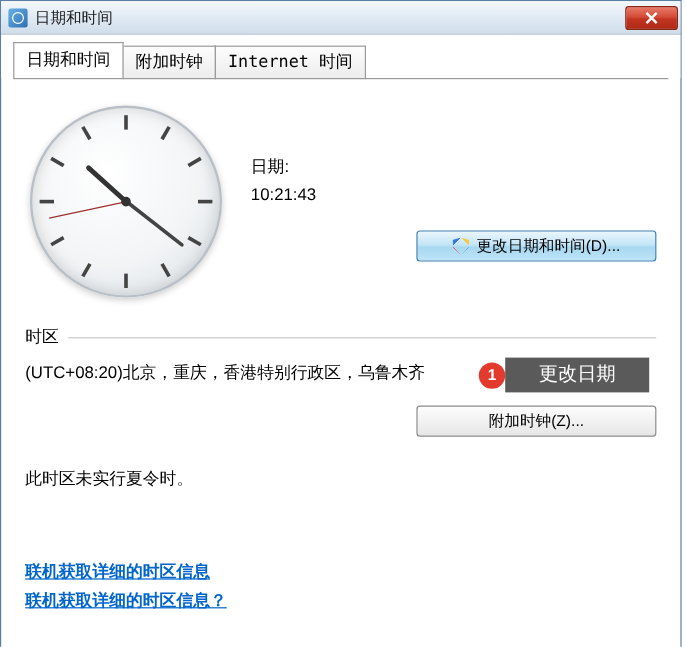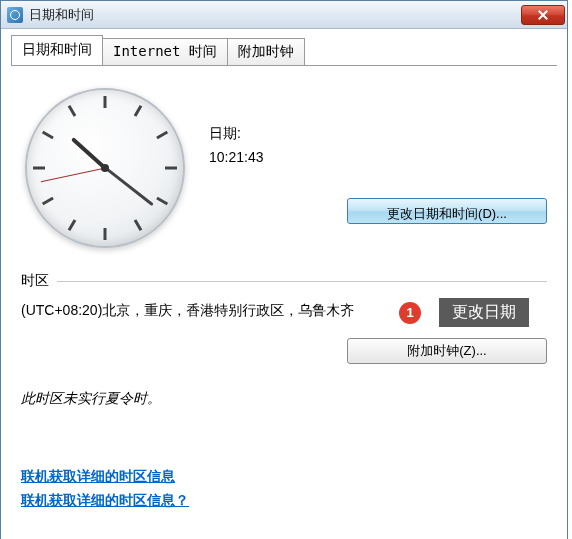--- a/index.html
+++ b/index.html
@@ -120,21 +120,20 @@
     border: 1px solid #8a8a8a;
     border-radius: 3px;
     font-size:13px;
     cursor: pointer;
     padding: 0 12px;
     gap:6px;
   }
   .btn.highlight {
     background: linear-gradient(to bottom,#eaf6fd,#c4e5f6 45%,#a8d8f0 55%,#bde4f8);
     border-color:#3c7fb1;
-    flex-direction:column;
   }
   .shield-icon {
     width:14px;height:14px;
     background:
       linear-gradient(135deg,#3a7bd5 50%, transparent 50%),
       linear-gradient(-135deg,#f7c948 50%, transparent 50%),
       linear-gradient(45deg,#e74c3c 50%, transparent 50%),
       linear-gradient(-45deg,#3a7bd5 50%, transparent 50%);
     background-size:7px 7px;
     background-position:0 0, 7px 0, 0 7px, 7px 7px;
@@ -145,58 +144,58 @@
 
   .section-sep {
     display:flex; align-items:center; margin: 14px 0 12px 0; gap:8px;
   }
   .section-sep .sep-label{ font-size:14px; white-space:nowrap;}
   .section-sep .sep-line{ flex:1; height:1px; background:#c8c8c8;}
 
   .tz-text { font-size:14px; margin-bottom: 18px;}
   .tz-btn-row { text-align:right; margin-bottom: 26px;}
 
-  .dst-text { font-size:14px; margin-bottom: 60px; font-style: italic;}
+  .dst-text { font-size:14px; margin-bottom: 60px;}
 
   .link { color:#0066cc; text-decoration:underline; cursor:pointer; font-size:14px; display:block; margin-bottom:6px;font-weight:bold;}
 
   
   .callout {
     position:absolute;
     top: 232px; left: 388px;
     display:flex; align-items:center;
     z-index:10;
   }
   .callout-badge{
     width:22px;height:22px;border-radius:50%;
     background:#e23b2e; color:#fff; font-size:13px;
     display:flex;align-items:center;justify-content:center;
     font-weight:bold;
   }
   .callout-box{
     background:#5a5a5a; color:#fff; font-size:16px;
-    padding:4px 13px; margin-left:18px;
+    padding:4px 28px; margin-left:0;
   }
 </style>
 </head>
 <body>
 
 <div class="window">
   <div class="titlebar">
     <div class="titlebar-icon"></div>
     <div class="titlebar-title">日期和时间</div>
     <div class="close-btn">
       <div class="close-x"></div>
     </div>
   </div>
 
   <div class="tabstrip">
     <div class="tab active">日期和时间</div>
+    <div class="tab">附加时钟</div>
     <div class="tab">Internet 时间</div>
-    <div class="tab">附加时钟</div>
   </div>
 
   <div class="tab-content">
 
     <div class="top-row">
       <div class="clock-wrap">
         <div class="clock-face">
 
           <div class="tick major" style="transform:translate(-50%,-72px) rotate(0deg);"></div>
           <div class="tick major" style="transform:translate(-50%,-72px) rotate(30deg);"></div>

